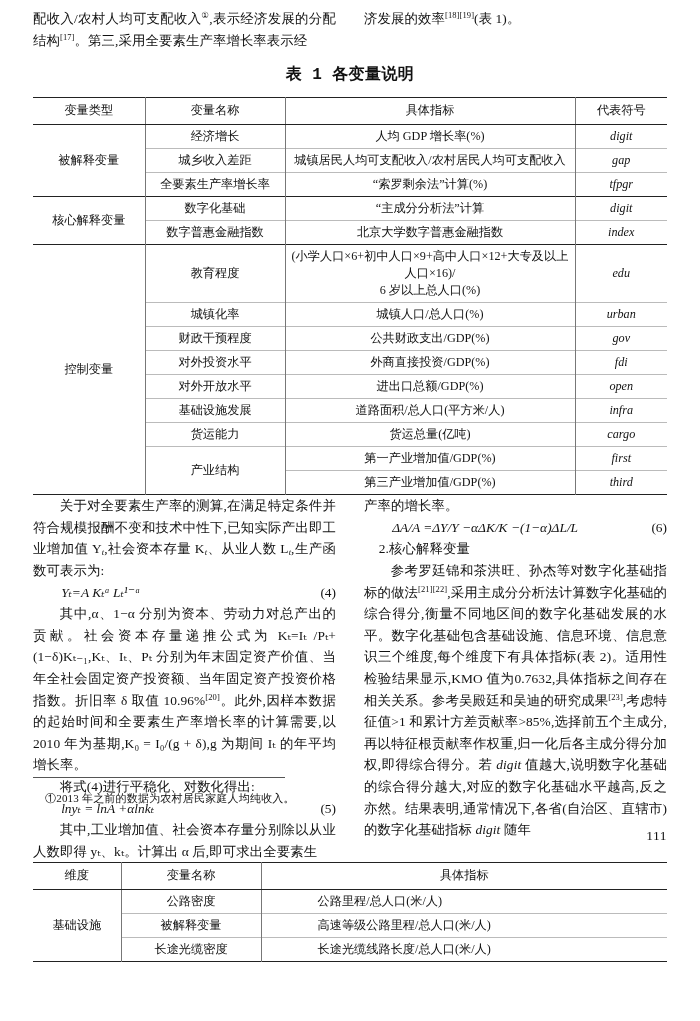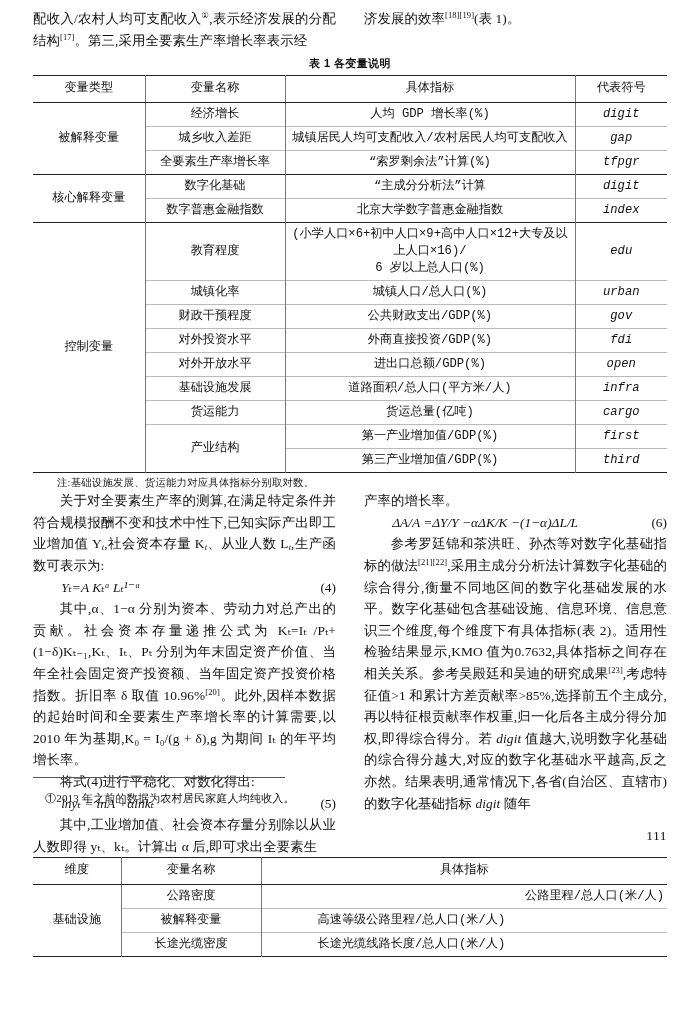--- a/index.html
+++ b/index.html
@@ -50,45 +50,44 @@
     font-style:italic;
     font-family:"Liberation Serif","DejaVu Serif",serif;
   }
   .eq .num{margin-left:auto;font-style:normal;}
   .ital{font-style:italic;}
   sub.vs{font-size:8.5px;vertical-align:-0.25em;font-style:italic;line-height:0;}
 
   
   .tbl-caption{
     text-align:center;
-    font-size:11px;
+    font-size:16px;
     font-weight:bold;
-    font-family:Liberation Sans, sans-serif;
-    margin:0;
+    font-family:Liberation Mono, monospace;
+    margin:8px;
     padding:5px 0 4px 0;
     letter-spacing:0.4px;
   }
   
   table.vt{
     border-collapse:collapse;
     width:634px;
     font-size:12.2px;
     table-layout:fixed;
   }
   table.vt td,table.vt th{
     border-left:1px solid #777;
     border-right:1px solid #777;
     border-top:0.7px solid #bbb;
     border-bottom:0;
     text-align:center;
     vertical-align:middle;
     padding:3px 3px;
     font-weight:normal;
     line-height:17px;
-    font-family:Liberation Mono, monospace;
   }
   table.vt tr.hdr th{
     border-top:0;
     padding:4px 3px 5px 3px;
   }
   table.vt{
     border-top:1.4px solid #222;
     border-bottom:1.4px solid #222;
   }
   table.vt tr.hdr{
@@ -245,21 +244,20 @@
           <td>第一产业增加值/GDP(%)</td>
           <td class="sym last-col">first</td>
         </tr>
         <tr>
           <td>第三产业增加值/GDP(%)</td>
           <td class="sym last-col">third</td>
         </tr>
       </tbody>
     </table>
 
-    <div class="note">注:基础设施发展、货运能力对应具体指标分别取对数。</div>
 
     <div class="cols" style="">
 
       <div class="col">
         <p class="body indent"><span>关于对全要素生产率的测算,在满足特定条件并符合规模报酬不变和技术中性下,已知实际产出即工业增加值 Y</span><sub class="vs">t</sub><span>,社会资本存量 K</span><sub class="vs">t</sub><span>、从业人数 L</span><sub class="vs">t</sub><span>,生产函数可表示为:</span></p>
 
         <div class="eq">
           <span class="body-eq">Yₜ=A Kₜᵃ Lₜ¹⁻ᵃ</span>
           <span class="num">(4)</span>
         </div>
@@ -277,20 +275,21 @@
       </div>
 
       <div class="col">
         <p class="body">产率的增长率。</p>
 
         <div class="eq">
           <span class="body-eq">ΔA/A =ΔY/Y −αΔK/K −(1−α)ΔL/L</span>
           <span class="num">(6)</span>
         </div>
 
+        <p class="body" style="text-indent:1.1em">2.核心解释变量</p>
 
         <p class="body indent"><span>参考罗廷锦和茶洪旺、孙杰等对数字化基础指标的做法</span><span class="sup">[21][22]</span><span>,采用主成分分析法计算数字化基础的综合得分,衡量不同地区间的数字化基础发展的水平。数字化基础包含基础设施、信息环境、信息意识三个维度,每个维度下有具体指标(表 2)。适用性检验结果显示,KMO 值为0.7632,具体指标之间存在相关关系。参考吴殿廷和吴迪的研究成果</span><span class="sup">[23]</span><span>,考虑特征值&gt;1 和累计方差贡献率&gt;85%,选择前五个主成分,再以特征根贡献率作权重,归一化后各主成分得分加权,即得综合得分。若 </span><span class="ital">digit</span><span> 值越大,说明数字化基础的综合得分越大,对应的数字化基础水平越高,反之亦然。结果表明,通常情况下,各省(自治区、直辖市)的数字化基础指标 </span><span class="ital">digit</span><span> 随年</span></p>
       </div>
     </div>
 
 
     <table class="vt">
       <colgroup>
         <col class="t2-c1">
           <col class="t2-c2">
@@ -298,21 +297,21 @@
       </colgroup>
       <tbody>
         <tr class="hdr">
           <th class="first-col">维度</th>
           <th>变量名称</th>
           <th class="last-col">具体指标</th>
         </tr>
         <tr class="grp-top">
           <td class="first-col t2-left-head" rowspan="3">基础设施</td>
           <td>公路密度</td>
-          <td class="last-col" style="text-align:right;padding-left:56px;">公路里程/总人口(米/人)</td>
+          <td class="last-col" style="text-align:left;padding-left:56px;">公路里程/总人口(米/人)</td>
         </tr>
         <tr>
           <td>被解释变量</td>
           <td class="last-col" style="text-align:left;padding-left:56px;">高速等级公路里程/总人口(米/人)</td>
         </tr>
         <tr>
           <td>长途光缆密度</td>
           <td class="last-col" style="text-align:left;padding-left:56px;">长途光缆线路长度/总人口(米/人)</td>
         </tr>
       </tbody>

